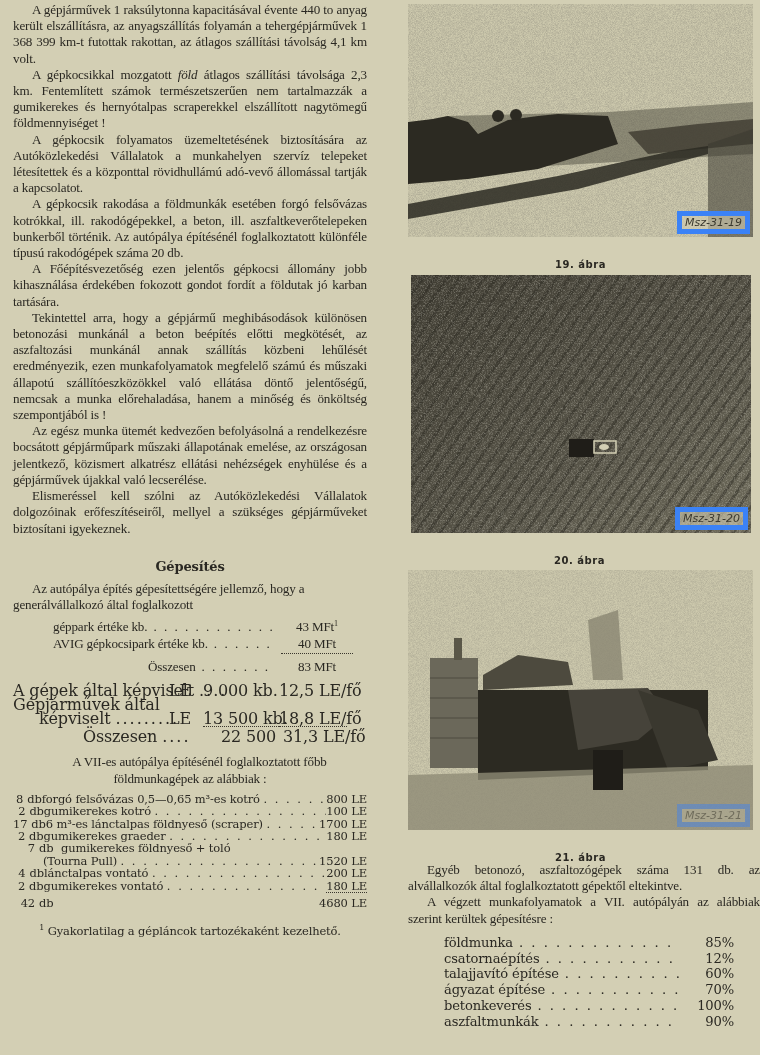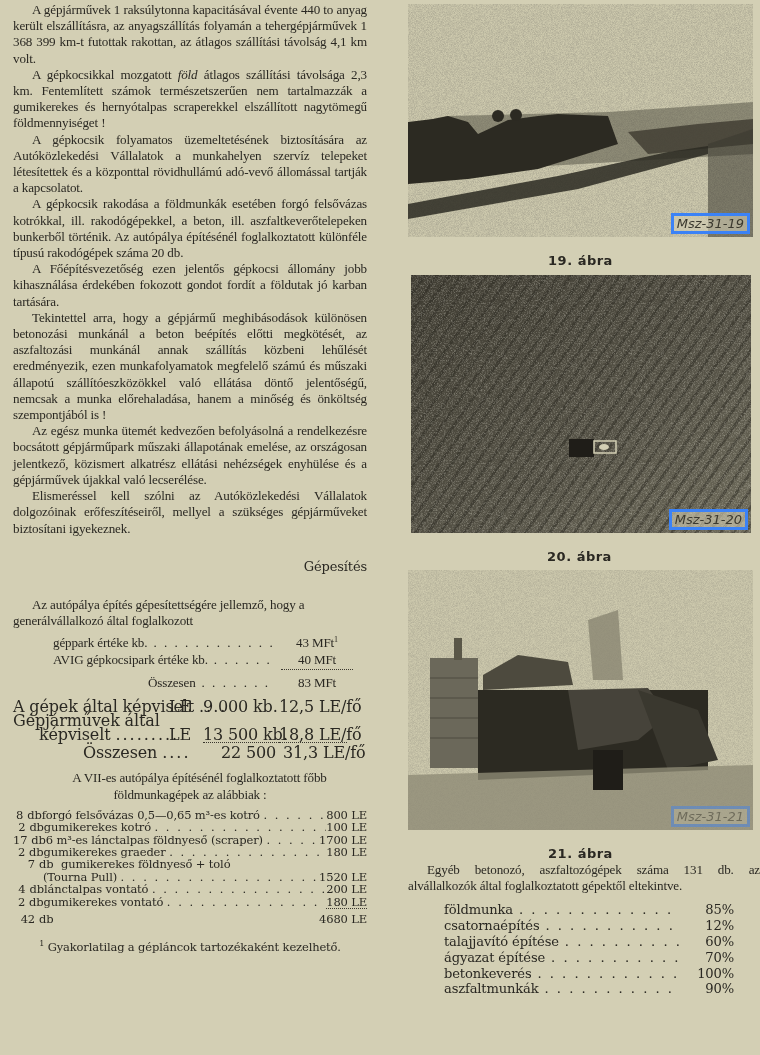--- a/index.html
+++ b/index.html
@@ -12,22 +12,22 @@
   .col-left {
     position: absolute; left: 13px; top: 2px; width: 354px;
     font-size: 13.1px; line-height: 16.2px; letter-spacing: -0.15px;
   }
   .col-right {
     position: absolute; left: 408px; top: 0; width: 352px;
   }
   p { margin: 0; text-align: justify; text-indent: 19px; font-family: Liberation Serif, serif; }
   p + p { margin-top: 0; }
   .heading {
-    text-align: right; font-weight: normal; font-size: 13px;
-    margin: 22px 0 22px 0; text-indent: 0;
+    text-align: center; font-weight: bold; font-size: 13px;
+    margin: 22px 0 6px 0; text-indent: 0;
   }
   .dotrow { display: flex; align-items: baseline; white-space: nowrap; }
   .dotrow .lbl { flex: 0 0 auto; }
   .dotrow .dots { flex: 1 1 auto; overflow: hidden; margin: 0 6px; letter-spacing: 2px; }
   .dotrow .dots::before { content: ". . . . . . . . . . . . . . . . . . . . . . . . . . . . . . . . . . . . . . . . . . . . . . . . . . . . . . . . . ."; }
   .dotrow .val { flex: 0 0 auto; text-align: center; }
 
   .value-table { margin: 6px 0 0 40px; width: 300px; font-size: 13.1px; font-family: Liberation Serif, serif; }
   .value-table .dotrow { height: 17px; }
   .value-table .val { width: 72px; }
@@ -52,26 +52,26 @@
 
   .footnote { margin-top: 14px; font-size: 11.5px; text-align: center; text-indent: 0; }
   sup { font-size: 8px; vertical-align: super; line-height: 0; }
 
   
   .figure { position: absolute; left: 0; }
   .photo { position: relative; overflow: hidden; }
   .photo .plate {
     position: absolute; right: 3px; bottom: 3px;
     font-family: "DejaVu Sans", sans-serif; font-style: italic;
-    font-size: 13px; color: #3b392f; border: 3px solid #3b82f6;
+    font-size: 11px; color: #3b392f; border: 5px solid #3b82f6;
     padding: 0 3px; background: rgba(211,207,180,0.6);
   }
   .caption {
     text-align: center; font-family: "DejaVu Sans", sans-serif;
-    font-weight: bold; font-size: 13px; margin-top: 16px; letter-spacing: 0.5px;
+    font-weight: bold; font-size: 10px; margin-top: 22px; letter-spacing: 0.5px;
   }
   #fig19 { top: 4px; } #fig19 .photo { width: 345px; height: 233px; margin-left: 0; }
   #fig20 { top: 275px; } #fig20 .photo { width: 340px; height: 258px; margin-left: 3px; }
   #fig21 { top: 570px; } #fig21 .photo { width: 345px; height: 260px; margin-left: 0; }
 
   .right-text { position: absolute; top: 862px; left: 0; width: 352px;
     font-size: 13.1px; line-height: 16.2px; letter-spacing: -0.15px; }
   .pct-table { margin: 8px 0 0 36px; width: 290px; font-size: 13.1px; line-height: 15.8px; }
   .pct-table .val { width: 48px; text-align: right; }
 </style>
@@ -277,20 +277,21 @@
         <path d="M0 205 L345 195 L345 260 L0 260 Z" fill="#8f8b75" opacity="0.8"></path>
         <rect x="185" y="180" width="30" height="40" fill="#1f1d18"></rect>
       </svg>
       <span class="plate" style="opacity:0.45">Msz-31-21</span>
     </div>
     <div class="caption">21. ábra</div>
   </div>
 
   <div class="right-text">
     <p>Egyéb betonozó, aszfaltozógépek száma 131 db. az alvállalkozók által foglalkoztatott gépektől eltekintve.</p>
+    <p>A végzett munkafolyamatok a VII. autópályán az alábbiak szerint kerültek gépesítésre :</p>
     <div class="pct-table" id="pct-table">
         <div class="dotrow">
           <span class="lbl">földmunka</span>
           <span class="dots"></span>
           <span class="val">85%</span>
         </div>
         <div class="dotrow">
           <span class="lbl">csatornaépítés</span>
           <span class="dots"></span>
           <span class="val">12%</span>

